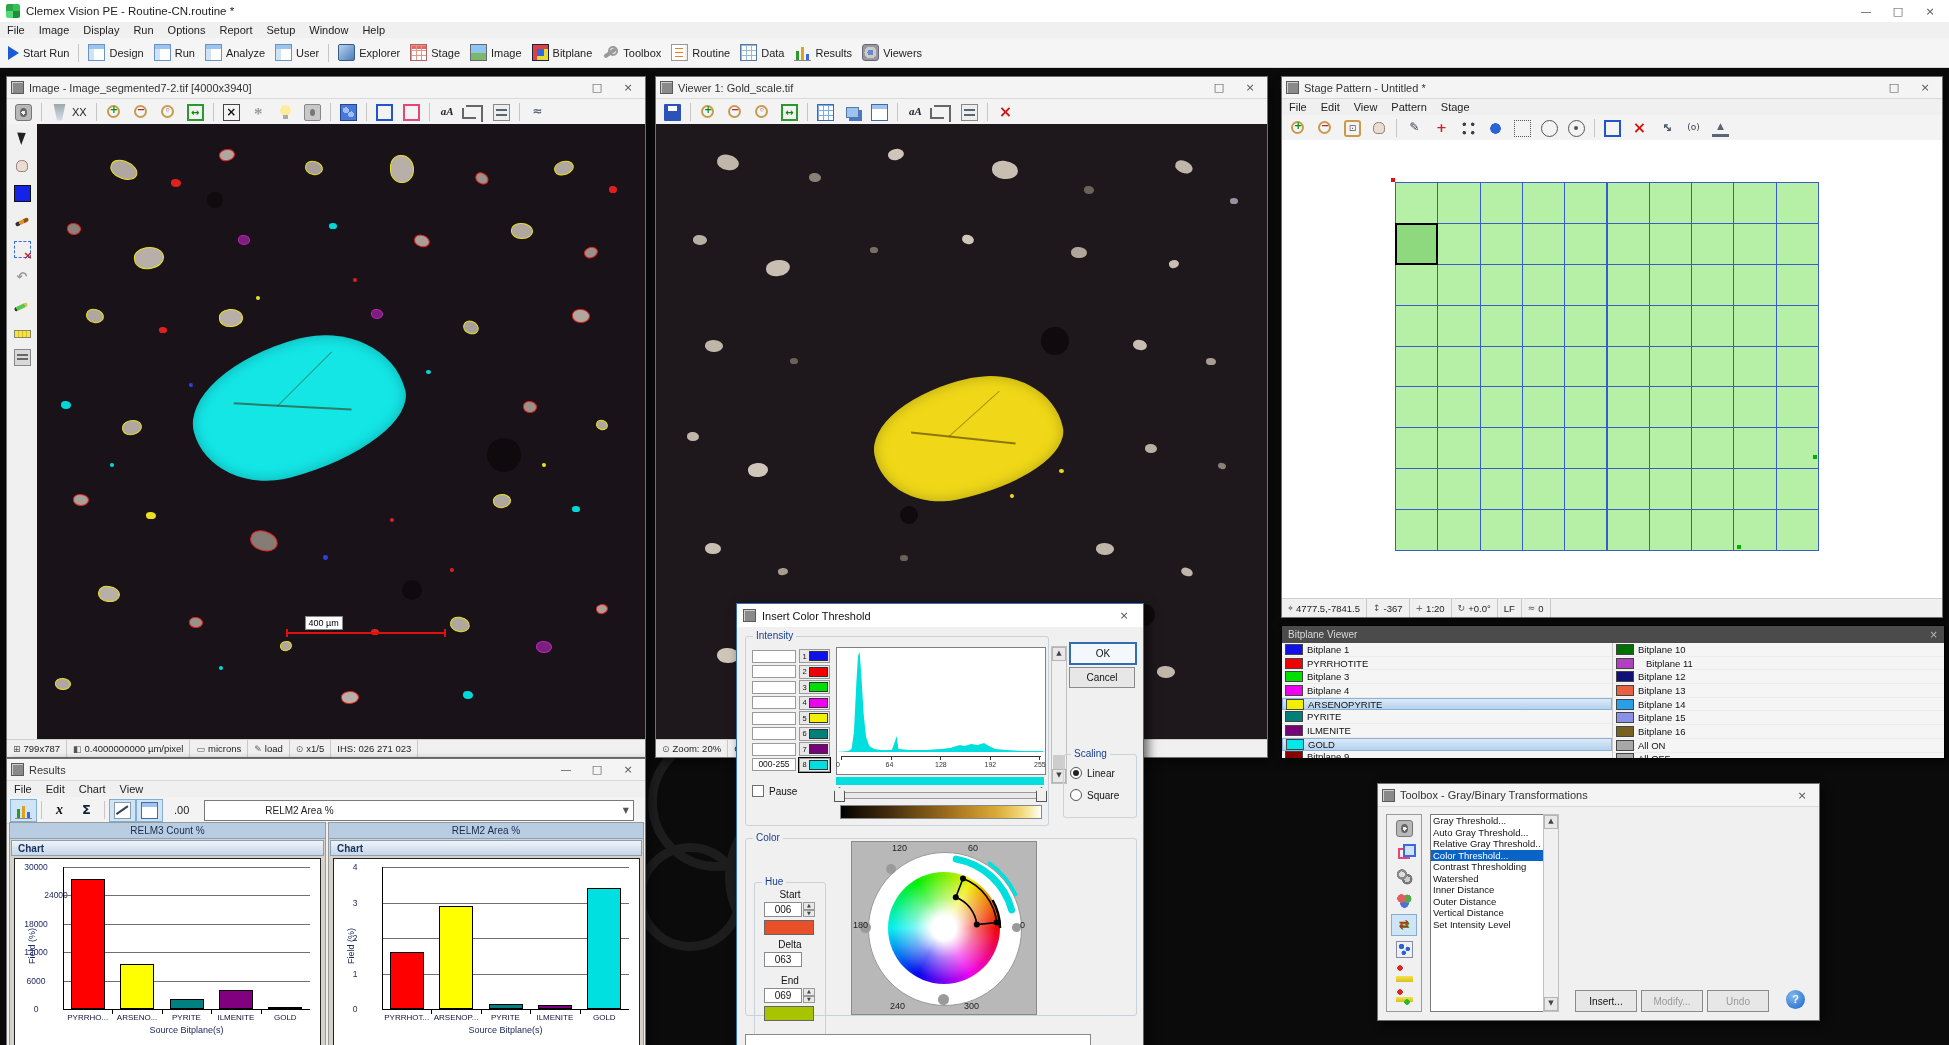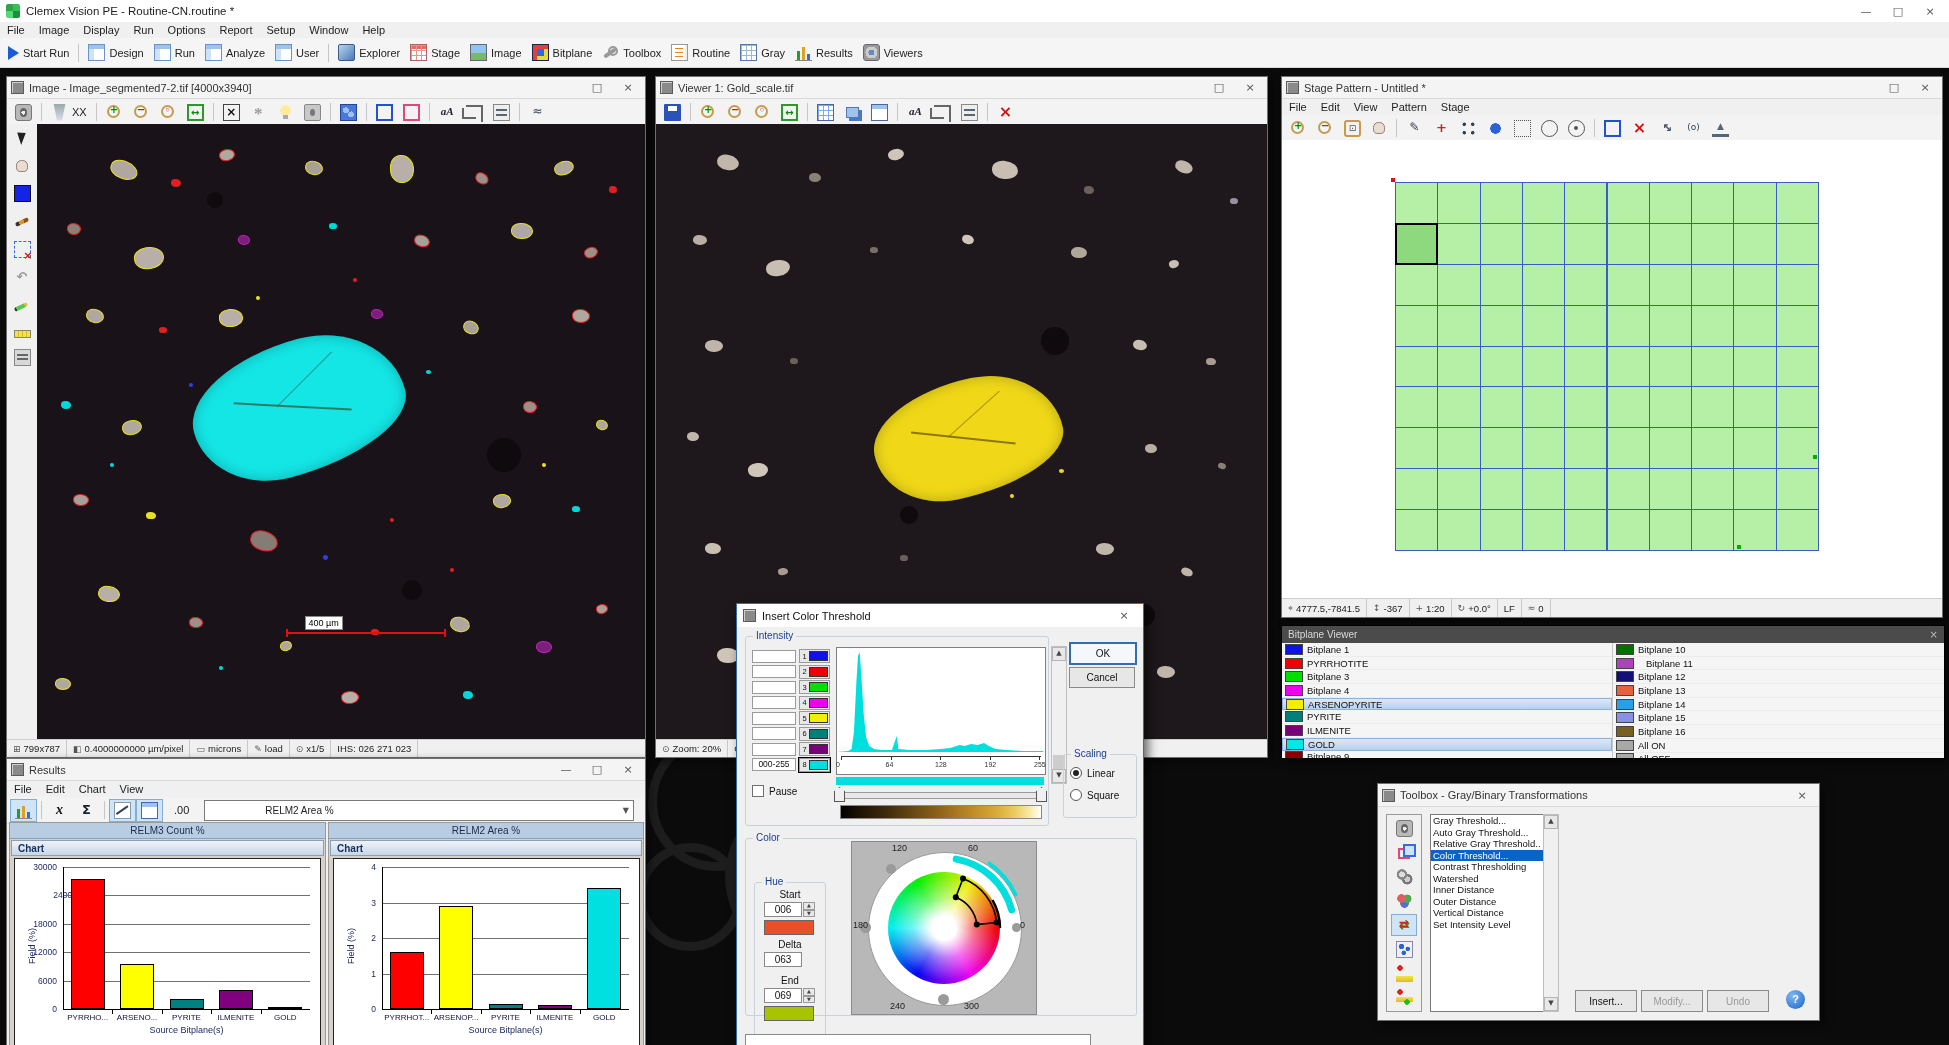--- a/index.html
+++ b/index.html
@@ -171,21 +171,21 @@
   .bprow{display:flex;align-items:center;gap:4px;height:12.7px;padding-left:3px;font-size:9.5px;color:#111;border-bottom:1px solid #ececec;}
   .bprow.selrow{background:linear-gradient(#dce9f7,#b5d1ec);border:1px solid #8db2d8;box-sizing:border-box;}
   .bsw{width:16px;height:9px;border:1px solid #444;flex:none;}
   
   .panel{position:absolute;top:63px;bottom:0;width:317px;background:#d6d2ca;border:1px solid #9a9a9a;box-sizing:border-box;}
   .phead{height:15px;background:#b9cde2;color:#1a2a50;font-size:10px;text-align:center;line-height:15px;border-bottom:1px solid #8aa0b8;}
   .chead{height:16px;margin:1px;background:linear-gradient(#eef3f9,#c8d6e8);border:1px solid #8aa0b8;color:#16325c;
          font-weight:bold;font-size:10px;line-height:15px;padding-left:6px;box-sizing:border-box;}
   .carea{position:absolute;left:4px;top:35px;width:305px;height:190px;background:#fff;border:1px solid #222;}
   .vlab{position:absolute;left:-1px;top:50%;transform:rotate(-90deg) translateX(36%);transform-origin:center;font-size:9px;color:#202a60;}
-  .ytick{position:absolute;text-align:right;font-size:8.5px;color:#202a60;width:42px;}
+  .ytick{position:absolute;text-align:center;font-size:8.5px;color:#202a60;width:42px;}
   .ygrid{position:absolute;height:1px;background:#707070;}
   .axis{position:absolute;background:#000;}
   .cbar{position:absolute;border:1px solid #000;box-sizing:border-box;}
   .clab{position:absolute;text-align:center;font-size:8px;color:#10103a;white-space:nowrap;overflow:hidden;}
   .xlab{position:absolute;text-align:center;font-size:9px;color:#202a60;}
   .ctick{position:absolute;width:1px;height:5px;background:#000;}
   .combo{height:19px;background:#fff;border:1px solid #7a7a7a;display:flex;align-items:center;font-size:10px;padding:0 4px;justify-content:space-between;}
   
   #dlg{background:#f0f0f0;border:1px solid #2f6fb0;box-shadow:4px 4px 10px rgba(0,0,0,.6);}
   #dlg-title{height:23px;background:#fff;display:flex;align-items:center;gap:6px;padding:0 6px;font-size:11px;color:#111;}
@@ -303,21 +303,21 @@
       <div class="tbtn">
         <div class="tbi i-toolbox"></div>
         <div class="tlabel">Toolbox</div>
       </div>
       <div class="tbtn">
         <div class="tbi i-routine"></div>
         <div class="tlabel">Routine</div>
       </div>
       <div class="tbtn">
         <div class="tbi i-data"></div>
-        <div class="tlabel">Gray</div>
+        <div class="tlabel">Data</div>
       </div>
       <div class="tbtn">
         <div class="tbi i-results"></div>
         <div class="tlabel">Results</div>
       </div>
       <div class="tbtn">
         <div class="tbi i-viewers"></div>
         <div class="tlabel">Viewers</div>
       </div>
     </div>

